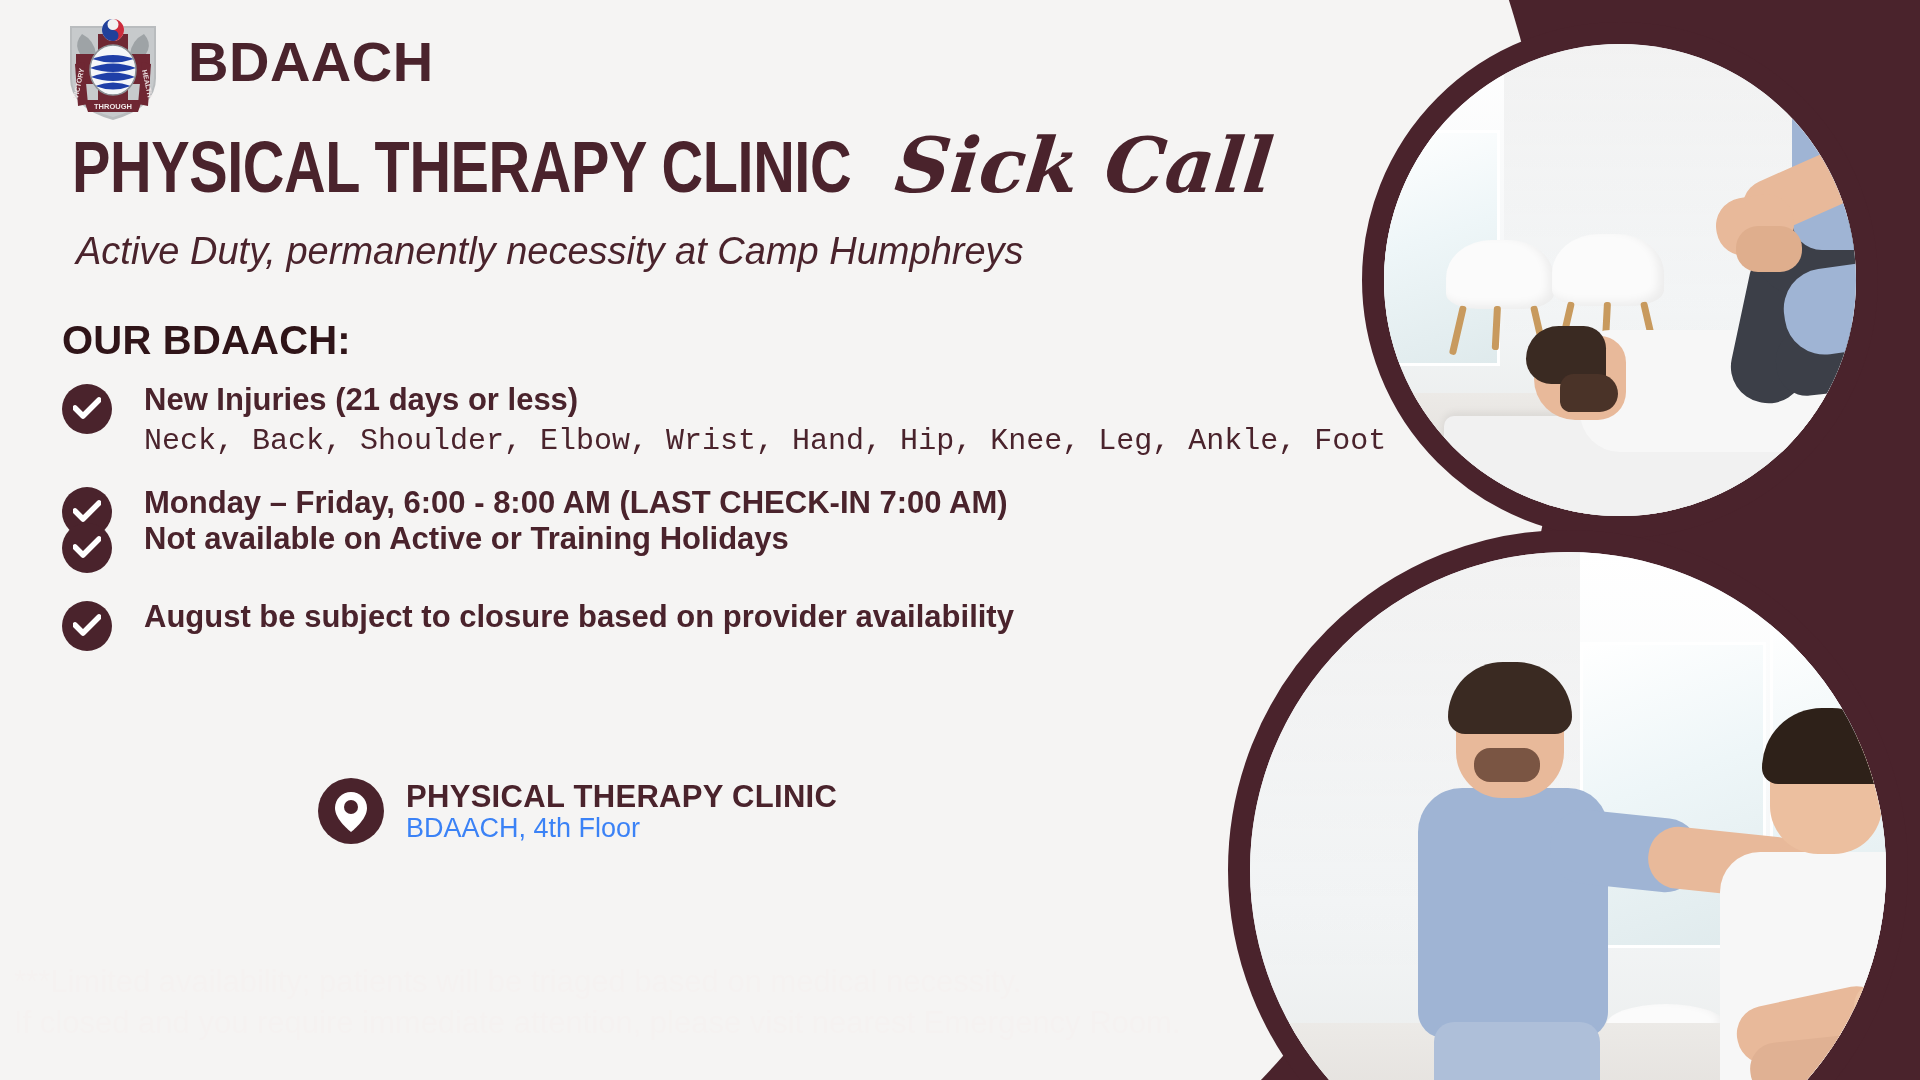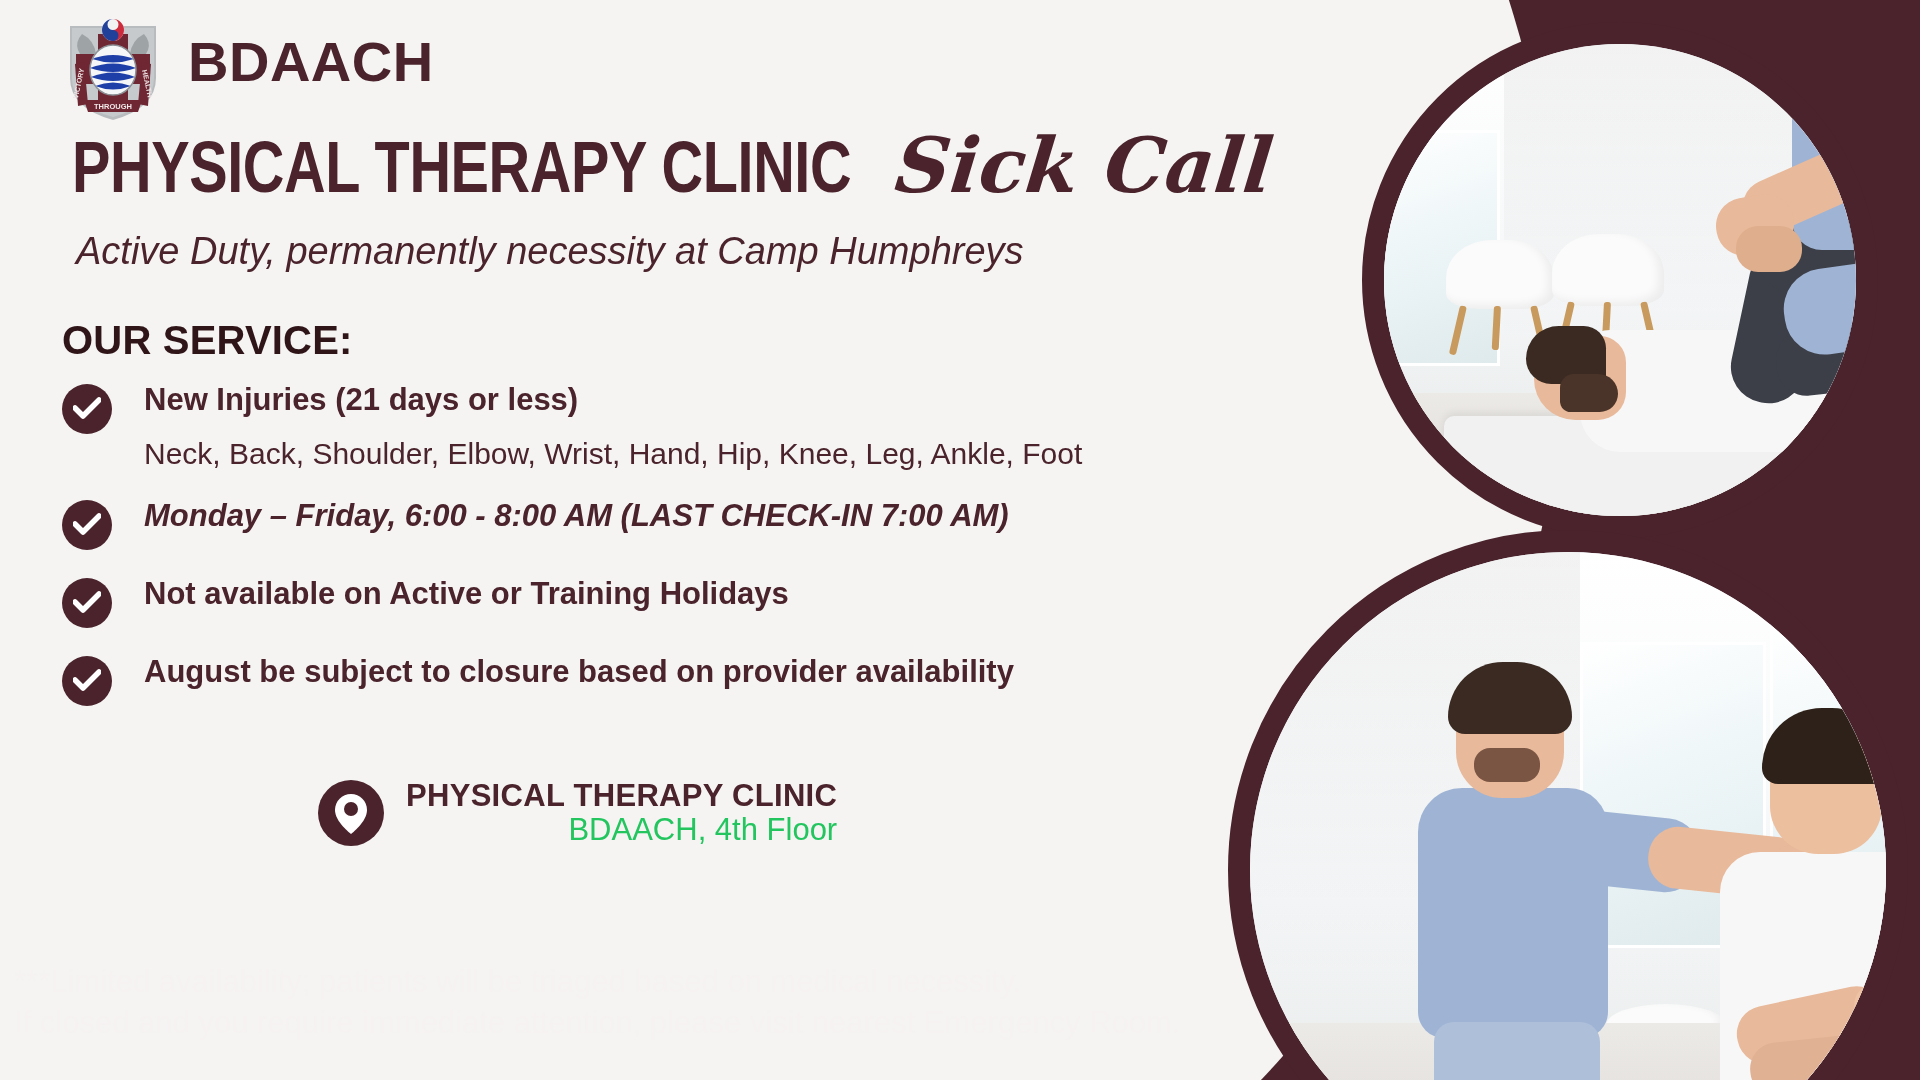--- a/index.html
+++ b/index.html
@@ -121,34 +121,34 @@
   .b-icon{
     position:absolute;left:0;top:2px;width:50px;height:50px;border-radius:50%;
     background:#4A232C;
   }
   .b-icon svg{position:absolute;left:11px;top:13px;}
   .b-title{
     font-size:31px;font-weight:bold;color:#4A232C;line-height:1.16;
     white-space:nowrap;
   }
   .b-sub{
-    font-size:30px;color:#4A232C;line-height:1.2;margin-top:18px;white-space:nowrap;
+    font-size:30px;color:#4A232C;line-height:1.2;margin-top:5px;white-space:nowrap;font-family:Liberation Mono, monospace;
   }
 
   #location{
     position:absolute;left:318px;top:778px;z-index:6;
     display:flex;align-items:center;
   }
   #pin-badge{
     width:66px;height:66px;border-radius:50%;background:#4A232C;
     position:relative;flex:0 0 auto;
   }
   #loc-text{margin-left:22px;}
   #loc-title{font-size:31px;font-weight:bold;color:#4A232C;letter-spacing:.3px;}
-  #loc-sub{font-size:31px;color:#22c55e;margin-top:-2px;text-align:right;}
+  #loc-sub{font-size:27px;color:#3b82f6;margin-top:-2px;}
 
   #footer{
     position:absolute;left:14px;top:962px;z-index:6;
     color:#F5F2F1;line-height:1.32;
   }
   #footer .l1{font-size:31px;display:block;}
   #footer .l2{font-size:31px;display:block;}
 </style>
 </head>
 <body>
@@ -273,35 +273,35 @@
       <text transform="translate(87,72) rotate(78)" font-size="7" font-weight="bold" font-family="Liberation Sans, sans-serif" fill="#efe6e6" text-anchor="middle">HEALTH</text>
     </svg>
   </div>
 
   <div id="main-title">
     <span class="block">PHYSICAL THERAPY CLINIC</span><span class="script">Sick Call</span>
   </div>
 
   <div id="subtitle">Active Duty, permanently necessity at Camp Humphreys</div>
 
-  <div id="our-service">OUR SERVICE:</div>
+  <div id="our-service">OUR BDAACH:</div>
 
   <div id="bullets">
 
     <div class="bullet" style="margin-bottom:26px;">
       <span class="b-icon">
         <svg width="28" height="24" viewBox="0 0 28 24">
             <path d="M2 11 L10 19 L26 3" stroke="#ffffff" stroke-width="5.5" fill="none" stroke-linecap="round" stroke-linejoin="round"></path>
           </svg>
       </span>
       <div class="b-title">New Injuries (21 days or less)</div>
       <div class="b-sub">Neck, Back, Shoulder, Elbow, Wrist, Hand, Hip, Knee, Leg, Ankle, Foot</div>
     </div>
 
-    <div class="bullet" style="margin-bottom:42px;font-style:italic;">
+    <div class="bullet" style="">
       <span class="b-icon">
         <svg width="28" height="24" viewBox="0 0 28 24">
             <path d="M2 11 L10 19 L26 3" stroke="#ffffff" stroke-width="5.5" fill="none" stroke-linecap="round" stroke-linejoin="round"></path>
           </svg>
       </span>
       <div class="b-title">Monday – Friday, 6:00 - 8:00 AM (LAST CHECK-IN 7:00 AM)</div>
     </div>
 
     <div class="bullet" style="margin-bottom:42px;">
       <span class="b-icon">

